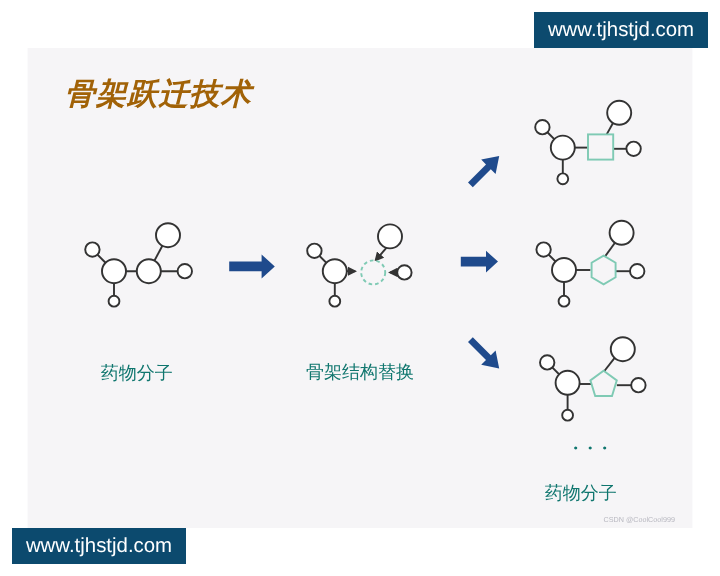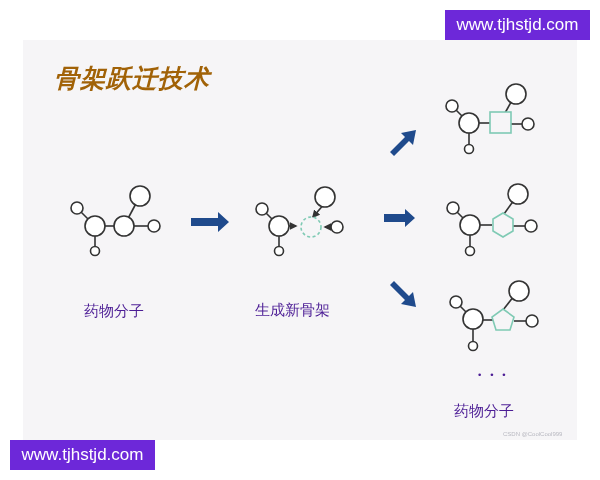--- a/index.html
+++ b/index.html
@@ -12,25 +12,25 @@
       position: absolute; left: 23px; top: 40px; width: 554px; height: 400px;
       background: #f6f5f7;
     }
     .title {
       position: absolute; left: 54px; top: 62px;
       font-size: 25px; font-weight: bold; color: #a16207;
       font-style: italic; letter-spacing: 1px;
       font-family: "DejaVu Sans", sans-serif;
     }
     .label {
-      position: absolute; font-size: 15px; color: #4c1d95;
+      position: absolute; font-size: 15px; color: #0f766e;
       font-family: "DejaVu Sans", sans-serif;
     }
     .wm {
-      position: absolute; background: #6d28d9; color: #ffffff;
+      position: absolute; background: #0c4a6e; color: #ffffff;
       font-family: "Liberation Sans", sans-serif; font-size: 17px;
       line-height: 30px; text-align: center;
     }
     .csdn {
       position: absolute; left: 503px; top: 431px; font-size: 6px; color: #b8b8c0;
       font-family: "Liberation Sans", sans-serif;
     }
     svg.diag { position: absolute; left: 0; top: 0; }
   </style>
 </head>
@@ -120,20 +120,20 @@
     <circle cx="456" cy="302" r="6"></circle>
     <circle cx="473" cy="319" r="10"></circle>
     <circle cx="473" cy="346" r="4.5"></circle>
     <circle cx="519" cy="291" r="10"></circle>
     <circle cx="532" cy="321" r="6"></circle>
     <polygon points="503,309 514,317 510,330 496,330 492,317" stroke="#7fcab4" fill="#f6f5f7"></polygon>
   </g>
 </svg>
 
 <div class="label" style="left:84px; top:302px;">药物分子</div>
-<div class="label" style="left:255px; top:301px;">生成新骨架</div>
+<div class="label" style="left:255px; top:301px;">骨架结构替换</div>
 <div class="label" style="left:477px; top:370px; font-size:9px; letter-spacing:2px;">• • •</div>
 <div class="label" style="left:454px; top:402px;">药物分子</div>
 
 <div class="csdn">CSDN @CoolCool999</div>
 
 <div class="wm" style="left:445px; top:10px; width:145px; height:30px;">www.tjhstjd.com</div>
 <div class="wm" style="left:10px; top:440px; width:145px; height:30px;">www.tjhstjd.com</div>
 
 </body></html>

